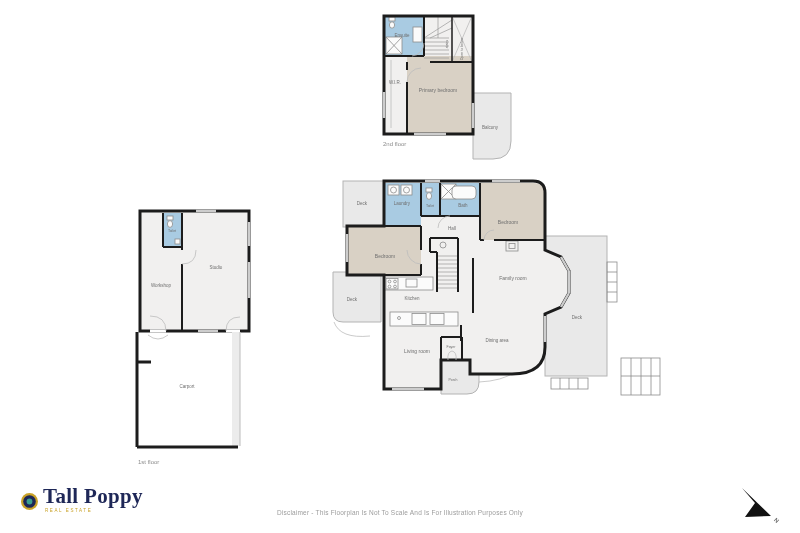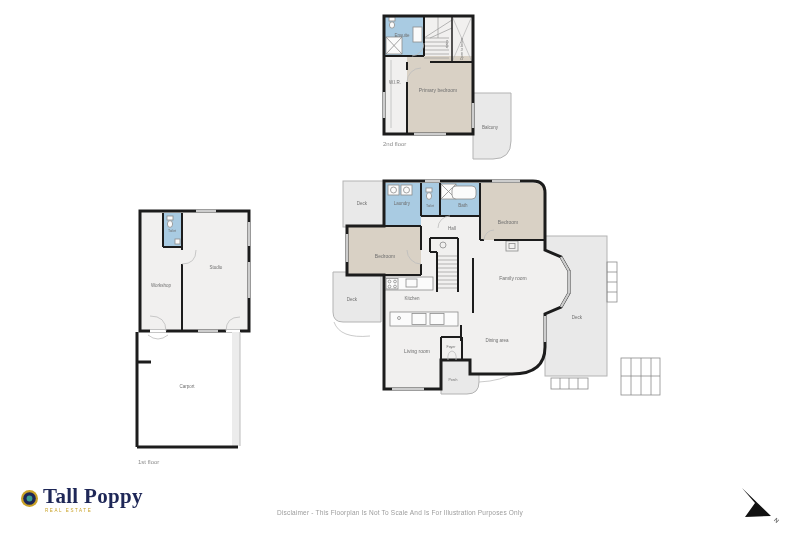--- a/index.html
+++ b/index.html
@@ -19,21 +19,21 @@
   .glyph-n{stroke:#8c8c8c;stroke-width:.8;fill:none}
   .tread{stroke:#9a9a9a;stroke-width:.7;fill:none}
   .arc{stroke:#bdbdbd;stroke-width:.8;fill:none}
   .gapw{stroke:#ffffff;stroke-width:3;fill:none}
 
   svg text{font-family:"Liberation Sans",sans-serif;fill:#6f6f6f;text-anchor:middle}
   .t5{font-size:5px}.t45{font-size:4.5px}.t35{font-size:3.5px}
   .t6{font-size:6px;fill:#8d8d8d;text-anchor:start}
 
   
-  .logo{position:absolute;left:20px;top:486px;display:flex;align-items:flex-start}
+  .logo{position:absolute;left:20px;top:486px;display:flex;align-items:center}
   .logo-icon{margin-top:3px}
   .logo-text{margin-left:4px;line-height:1}
   .logo-name{font-family:"Liberation Serif",serif;font-weight:bold;color:#1e2757;
              font-size:21px;letter-spacing:.3px}
   .logo-tagline{color:#c9a227;font-size:4.5px;letter-spacing:1.6px;margin-top:2px;margin-left:2px}
   .disclaimer{position:absolute;left:0;top:509px;width:800px;text-align:center;
               font-size:6.5px;color:#9c9c9c;letter-spacing:.2px}
   .compass{position:absolute;left:733px;top:484px}
 </style>
 </head>

